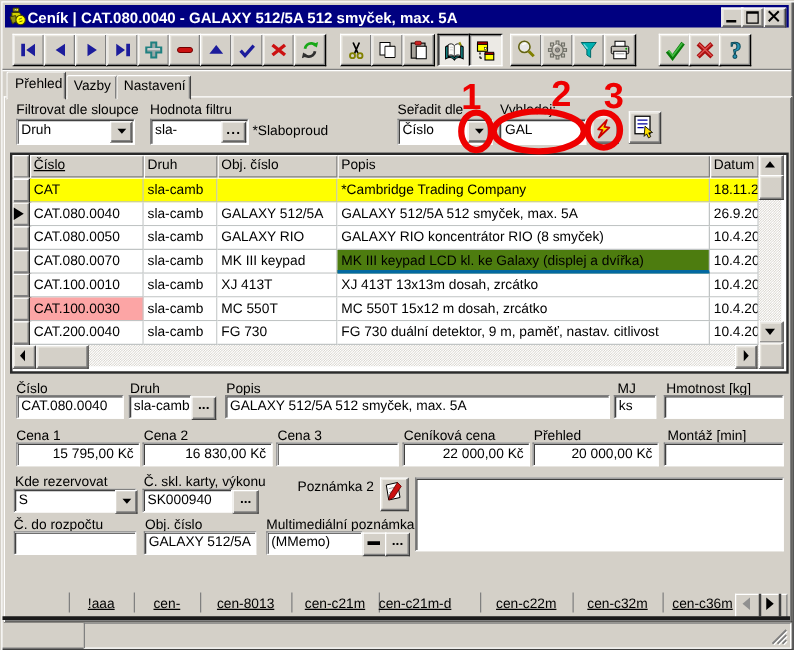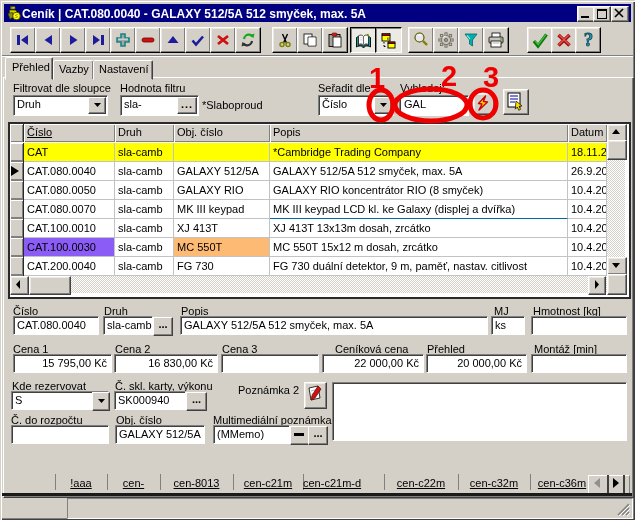--- a/index.html
+++ b/index.html
@@ -275,32 +275,32 @@
 <div class="abs" style="left:10px;top:181px;width:13px;height:19px;background:#d4d0c8;border-right:2px solid #2a2a2a;box-shadow:inset 1px 1px 0 #fff, inset -1px -2px 0 #808080;"></div>
 <div class="cell" style="left:24px;top:181px;width:91px;height:19px;background:#fff;border-right:1px solid #c0c4c4;border-bottom:1px solid #c0c4c4;padding:3px 0 0 3px;box-sizing:border-box;">CAT.080.0050</div>
 <div class="cell" style="left:115px;top:181px;width:59px;height:19px;background:#fff;border-right:1px solid #c0c4c4;border-bottom:1px solid #c0c4c4;padding:3px 0 0 3px;box-sizing:border-box;">sla-camb</div>
 <div class="cell" style="left:174px;top:181px;width:96px;height:19px;background:#fff;border-right:1px solid #c0c4c4;border-bottom:1px solid #c0c4c4;padding:3px 0 0 3px;box-sizing:border-box;">GALAXY RIO</div>
 <div class="cell" style="left:270px;top:181px;width:298px;height:19px;background:#fff;border-right:1px solid #c0c4c4;border-bottom:1px solid #c0c4c4;padding:3px 0 0 3px;box-sizing:border-box;">GALAXY RIO koncentrátor RIO (8 smyček)</div>
 <div class="cell" style="left:568px;top:181px;width:39px;height:19px;background:#fff;border-right:1px solid #c0c4c4;border-bottom:1px solid #c0c4c4;padding:3px 0 0 3px;box-sizing:border-box;">10.4.2003</div>
 <div class="abs" style="left:10px;top:200px;width:13px;height:19px;background:#d4d0c8;border-right:2px solid #2a2a2a;box-shadow:inset 1px 1px 0 #fff, inset -1px -2px 0 #808080;"></div>
 <div class="cell" style="left:24px;top:200px;width:91px;height:19px;background:#fff;border-right:1px solid #c0c4c4;border-bottom:1px solid #c0c4c4;padding:3px 0 0 3px;box-sizing:border-box;">CAT.080.0070</div>
 <div class="cell" style="left:115px;top:200px;width:59px;height:19px;background:#fff;border-right:1px solid #c0c4c4;border-bottom:1px solid #c0c4c4;padding:3px 0 0 3px;box-sizing:border-box;">sla-camb</div>
 <div class="cell" style="left:174px;top:200px;width:96px;height:19px;background:#fff;border-right:1px solid #c0c4c4;border-bottom:1px solid #c0c4c4;padding:3px 0 0 3px;box-sizing:border-box;">MK III keypad</div>
-<div class="cell" style="left:270px;top:200px;width:298px;height:19px;background:#ffffff;border-right:1px solid #c0c4c4;border-bottom:1px solid #0369a1;padding:3px 0 0 3px;box-sizing:border-box;">MK III keypad LCD kl. ke Galaxy (displej a dvířka)</div>
+<div class="cell" style="left:270px;top:200px;width:298px;height:19px;background:#4d7c0f;border-right:1px solid #c0c4c4;border-bottom:3px solid #0369a1;padding:3px 0 0 3px;box-sizing:border-box;">MK III keypad LCD kl. ke Galaxy (displej a dvířka)</div>
 <div class="cell" style="left:568px;top:200px;width:39px;height:19px;background:#fff;border-right:1px solid #c0c4c4;border-bottom:1px solid #c0c4c4;padding:3px 0 0 3px;box-sizing:border-box;">10.4.2003</div>
 <div class="abs" style="left:10px;top:219px;width:13px;height:19px;background:#d4d0c8;border-right:2px solid #2a2a2a;box-shadow:inset 1px 1px 0 #fff, inset -1px -2px 0 #808080;"></div>
 <div class="cell" style="left:24px;top:219px;width:91px;height:19px;background:#fff;border-right:1px solid #c0c4c4;border-bottom:1px solid #c0c4c4;padding:3px 0 0 3px;box-sizing:border-box;">CAT.100.0010</div>
 <div class="cell" style="left:115px;top:219px;width:59px;height:19px;background:#fff;border-right:1px solid #c0c4c4;border-bottom:1px solid #c0c4c4;padding:3px 0 0 3px;box-sizing:border-box;">sla-camb</div>
 <div class="cell" style="left:174px;top:219px;width:96px;height:19px;background:#fff;border-right:1px solid #c0c4c4;border-bottom:1px solid #c0c4c4;padding:3px 0 0 3px;box-sizing:border-box;">XJ 413T</div>
 <div class="cell" style="left:270px;top:219px;width:298px;height:19px;background:#fff;border-right:1px solid #c0c4c4;border-bottom:1px solid #c0c4c4;padding:3px 0 0 3px;box-sizing:border-box;">XJ 413T 13x13m dosah, zrcátko</div>
 <div class="cell" style="left:568px;top:219px;width:39px;height:19px;background:#fff;border-right:1px solid #c0c4c4;border-bottom:1px solid #c0c4c4;padding:3px 0 0 3px;box-sizing:border-box;">10.4.2003</div>
 <div class="abs" style="left:10px;top:238px;width:13px;height:19px;background:#d4d0c8;border-right:2px solid #2a2a2a;box-shadow:inset 1px 1px 0 #fff, inset -1px -2px 0 #808080;"></div>
-<div class="cell" style="left:24px;top:238px;width:91px;height:19px;background:#8b5cf6;border-right:1px solid #c0c4c4;border-bottom:1px solid #c0c4c4;padding:3px 0 0 3px;box-sizing:border-box;">CAT.100.0030</div>
+<div class="cell" style="left:24px;top:238px;width:91px;height:19px;background:#fca5a5;border-right:1px solid #c0c4c4;border-bottom:1px solid #c0c4c4;padding:3px 0 0 3px;box-sizing:border-box;">CAT.100.0030</div>
 <div class="cell" style="left:115px;top:238px;width:59px;height:19px;background:#fff;border-right:1px solid #c0c4c4;border-bottom:1px solid #c0c4c4;padding:3px 0 0 3px;box-sizing:border-box;">sla-camb</div>
-<div class="cell" style="left:174px;top:238px;width:96px;height:19px;background:#fdba74;border-right:1px solid #c0c4c4;border-bottom:1px solid #c0c4c4;padding:3px 0 0 3px;box-sizing:border-box;">MC 550T</div>
+<div class="cell" style="left:174px;top:238px;width:96px;height:19px;background:#ffffff;border-right:1px solid #c0c4c4;border-bottom:1px solid #c0c4c4;padding:3px 0 0 3px;box-sizing:border-box;">MC 550T</div>
 <div class="cell" style="left:270px;top:238px;width:298px;height:19px;background:#fff;border-right:1px solid #c0c4c4;border-bottom:1px solid #c0c4c4;padding:3px 0 0 3px;box-sizing:border-box;">MC 550T 15x12 m dosah, zrcátko</div>
 <div class="cell" style="left:568px;top:238px;width:39px;height:19px;background:#fff;border-right:1px solid #c0c4c4;border-bottom:1px solid #c0c4c4;padding:3px 0 0 3px;box-sizing:border-box;">10.4.2003</div>
 <div class="abs" style="left:10px;top:257px;width:13px;height:19px;background:#d4d0c8;border-right:2px solid #2a2a2a;box-shadow:inset 1px 1px 0 #fff, inset -1px -2px 0 #808080;"></div>
 <div class="cell" style="left:24px;top:257px;width:91px;height:19px;background:#fff;border-right:1px solid #c0c4c4;border-bottom:1px solid #c0c4c4;padding:3px 0 0 3px;box-sizing:border-box;">CAT.200.0040</div>
 <div class="cell" style="left:115px;top:257px;width:59px;height:19px;background:#fff;border-right:1px solid #c0c4c4;border-bottom:1px solid #c0c4c4;padding:3px 0 0 3px;box-sizing:border-box;">sla-camb</div>
 <div class="cell" style="left:174px;top:257px;width:96px;height:19px;background:#fff;border-right:1px solid #c0c4c4;border-bottom:1px solid #c0c4c4;padding:3px 0 0 3px;box-sizing:border-box;">FG 730</div>
 <div class="cell" style="left:270px;top:257px;width:298px;height:19px;background:#fff;border-right:1px solid #c0c4c4;border-bottom:1px solid #c0c4c4;padding:3px 0 0 3px;box-sizing:border-box;">FG 730 duální detektor, 9 m, paměť, nastav. citlivost</div>
 <div class="cell" style="left:568px;top:257px;width:39px;height:19px;background:#fff;border-right:1px solid #c0c4c4;border-bottom:1px solid #c0c4c4;padding:3px 0 0 3px;box-sizing:border-box;">10.4.2003</div>
 <div class="abs" style="left:607px;top:124px;width:18px;height:149px;background-image:linear-gradient(45deg,#d4d0c8 25%,transparent 25%,transparent 75%,#d4d0c8 75%),linear-gradient(45deg,#d4d0c8 25%,transparent 25%,transparent 75%,#d4d0c8 75%);background-size:2px 2px;background-position:0 0,1px 1px;background-color:#fff;"></div>
 <div class="abs raised" style="left:607px;top:124px;width:18px;height:16px;"><svg width="16" height="14">
@@ -329,21 +329,21 @@
 <div class="lbl" style="left:533px;top:305px;">Hmotnost [kg]</div>
 <div class="abs sunken cell" style="left:13px;top:316px;width:86px;height:19px;box-sizing:border-box;padding:2px 0 0 3px;">CAT.080.0040</div>
 <div class="abs sunken cell" style="left:103px;top:316px;width:50px;height:19px;box-sizing:border-box;padding:2px 0 0 3px;">sla-camb</div>
 <div class="ebtn" style="left:153px;top:317px;width:18px;height:17px;font-weight:bold;">...</div>
 <div class="abs sunken cell" style="left:180px;top:316px;width:308px;height:19px;box-sizing:border-box;padding:2px 0 0 3px;">GALAXY 512/5A 512 smyček, max. 5A</div>
 <div class="abs sunken cell" style="left:491px;top:316px;width:34px;height:19px;box-sizing:border-box;padding:2px 0 0 3px;">ks</div>
 <div class="abs sunken cell" style="left:531px;top:316px;width:96px;height:19px;box-sizing:border-box;padding:2px 0 0 3px;"></div>
 <div class="lbl" style="left:13px;top:343px;">Cena 1</div>
 <div class="lbl" style="left:115px;top:343px;">Cena 2</div>
 <div class="lbl" style="left:222px;top:343px;">Cena 3</div>
-<div class="lbl" style="left:323px;top:343px;margin-left:12px;">Ceníková cena</div>
+<div class="lbl" style="left:323px;top:343px;">Ceníková cena</div>
 <div class="lbl" style="left:427px;top:343px;">Přehled</div>
 <div class="lbl" style="left:534px;top:343px;">Montáž [min]</div>
 <div class="abs sunken cell" style="left:13px;top:354px;width:99px;height:19px;box-sizing:border-box;text-align:right;padding:2px 4px 0 0;">15 795,00 Kč</div>
 <div class="abs sunken cell" style="left:114px;top:354px;width:104px;height:19px;box-sizing:border-box;text-align:right;padding:2px 4px 0 0;">16 830,00 Kč</div>
 <div class="abs sunken cell" style="left:221px;top:354px;width:98px;height:19px;box-sizing:border-box;padding:2px 0 0 3px;"></div>
 <div class="abs sunken cell" style="left:322px;top:354px;width:102px;height:19px;box-sizing:border-box;text-align:right;padding:2px 4px 0 0;">22 000,00 Kč</div>
 <div class="abs sunken cell" style="left:426px;top:354px;width:101px;height:19px;box-sizing:border-box;text-align:right;padding:2px 4px 0 0;">20 000,00 Kč</div>
 <div class="abs sunken cell" style="left:531px;top:354px;width:96px;height:19px;box-sizing:border-box;padding:2px 0 0 3px;"></div>
 <div class="lbl" style="left:12px;top:380px;">Kde rezervovat</div>
 <div class="lbl" style="left:115px;top:380px;">Č. skl. karty, výkonu</div>

